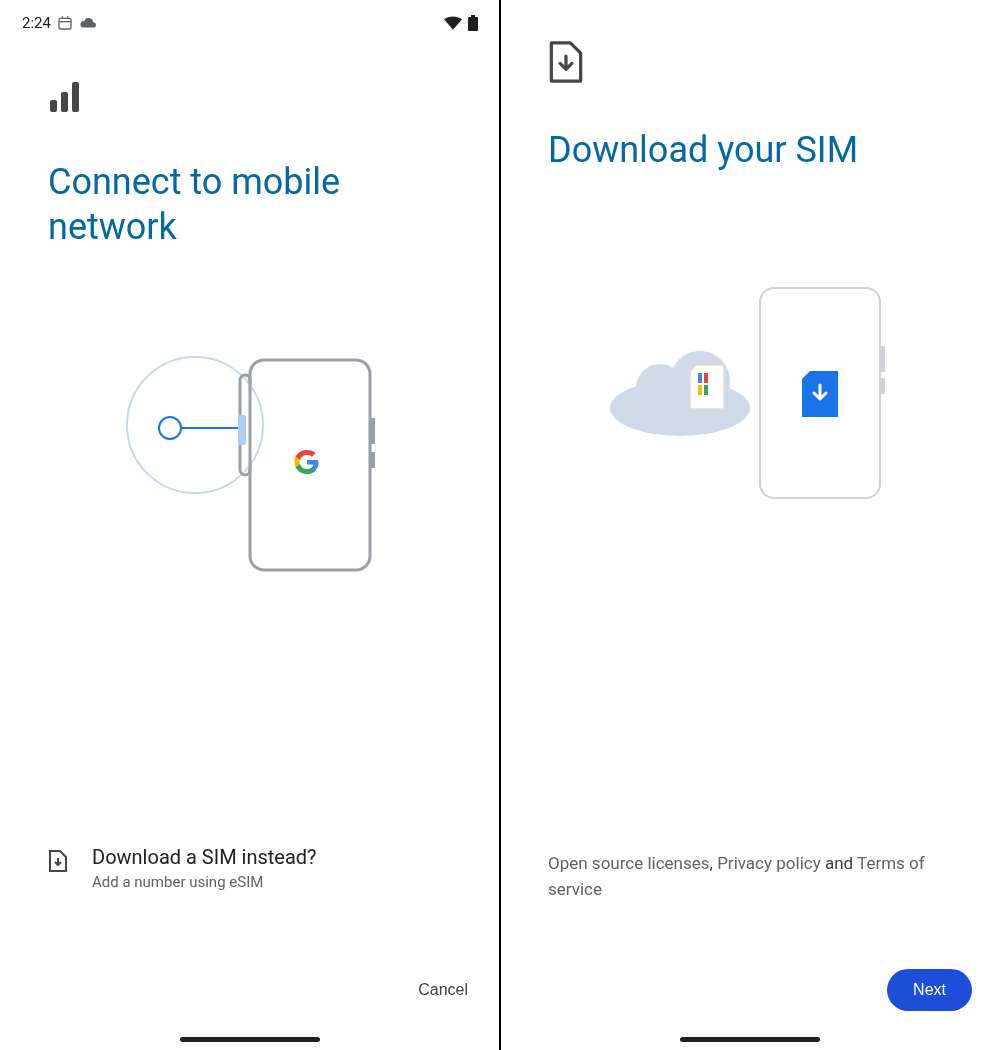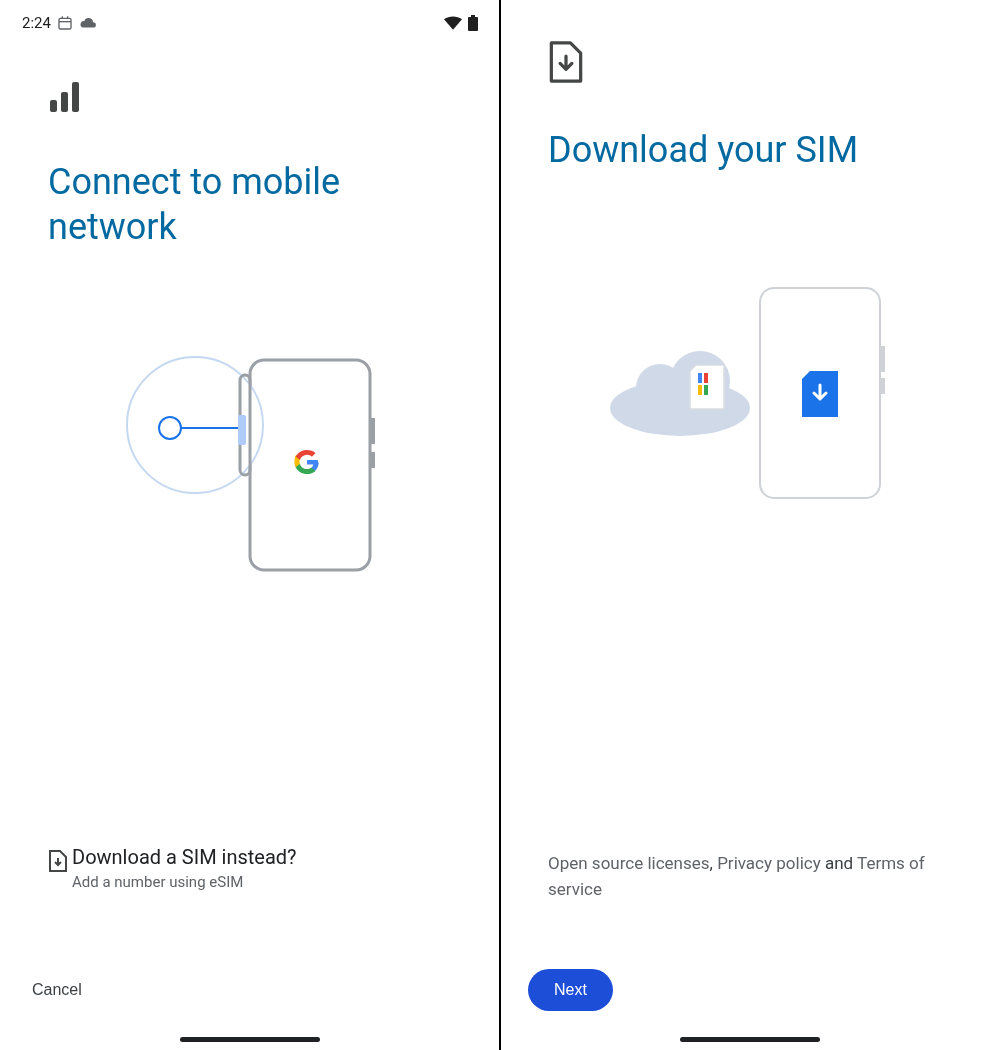--- a/index.html
+++ b/index.html
@@ -13,29 +13,29 @@
   .status-right { display: flex; align-items: center; gap: 6px; }
   .status svg { display: block; }
   
   .content { padding: 40px 48px 0 48px; }
   .hero-icon { margin-bottom: 40px; }
   h1 { font-size: 36px; font-weight: 400; line-height: 1.25; color: #0369a1; letter-spacing: 0; }
   .subtitle { margin-top: 24px; font-size: 18px; font-weight: 400; color: #3c4043; line-height: 1.55; }
   
   .illus { display: flex; align-items: center; justify-content: center; width: 100%; height: 320px; margin-top: 40px; }
   
-  .option-row { display: flex; align-items: flex-start; gap: 4px; padding: 0 48px; position: absolute; left: 0; right: 0; top: 845px; cursor: pointer; }
+  .option-row { display: flex; align-items: flex-start; gap: 24px; padding: 0 48px; position: absolute; left: 0; right: 0; top: 845px; cursor: pointer; }
   .option-row .small-icon { flex-shrink: 0; margin-top: 4px; }
   .option-title { font-size: 20px; color: #202124; }
   .option-sub { font-size: 15px; color: #5f6368; margin-top: 4px; }
   
   .legal { position: absolute; left: 48px; right: 48px; top: 850px; font-size: 17px; color: #3c4043; line-height: 1.55; }
   .legal .link { color: #5f6368; text-align: center; }
   
-  .footer { position: absolute; left: 0; right: 0; bottom: 0; height: 90px; display: flex; align-items: center; justify-content: flex-start; padding: 0 28px 30px 28px; }
+  .footer { position: absolute; left: 0; right: 0; bottom: 0; height: 90px; display: flex; align-items: center; justify-content: flex-end; padding: 0 28px 30px 28px; }
   .text-btn { font-size: 16px; color: #3c4043; background: none; border: none; cursor: pointer; padding: 10px 4px; }
   .pill-btn { background: #1d4ed8; color: #fff; border: none; border-radius: 24px; padding: 12px 26px; font-size: 16px; cursor: pointer; }
   
   .navbar { position: absolute; bottom: 8px; left: 50%; transform: translateX(-50%); width: 140px; height: 5px; border-radius: 3px; background: #202124; }
 </style>
 </head>
 <body>
 
 <div class="wrap">
 

